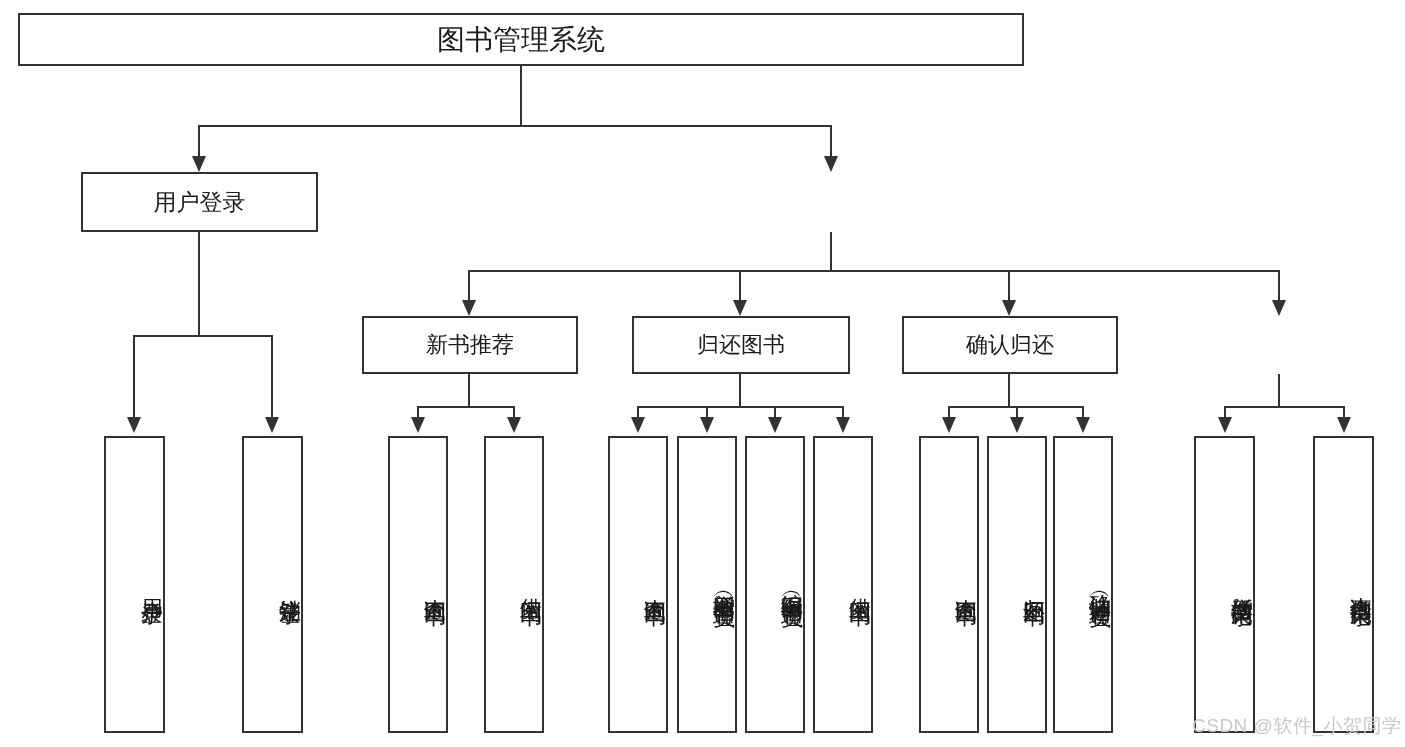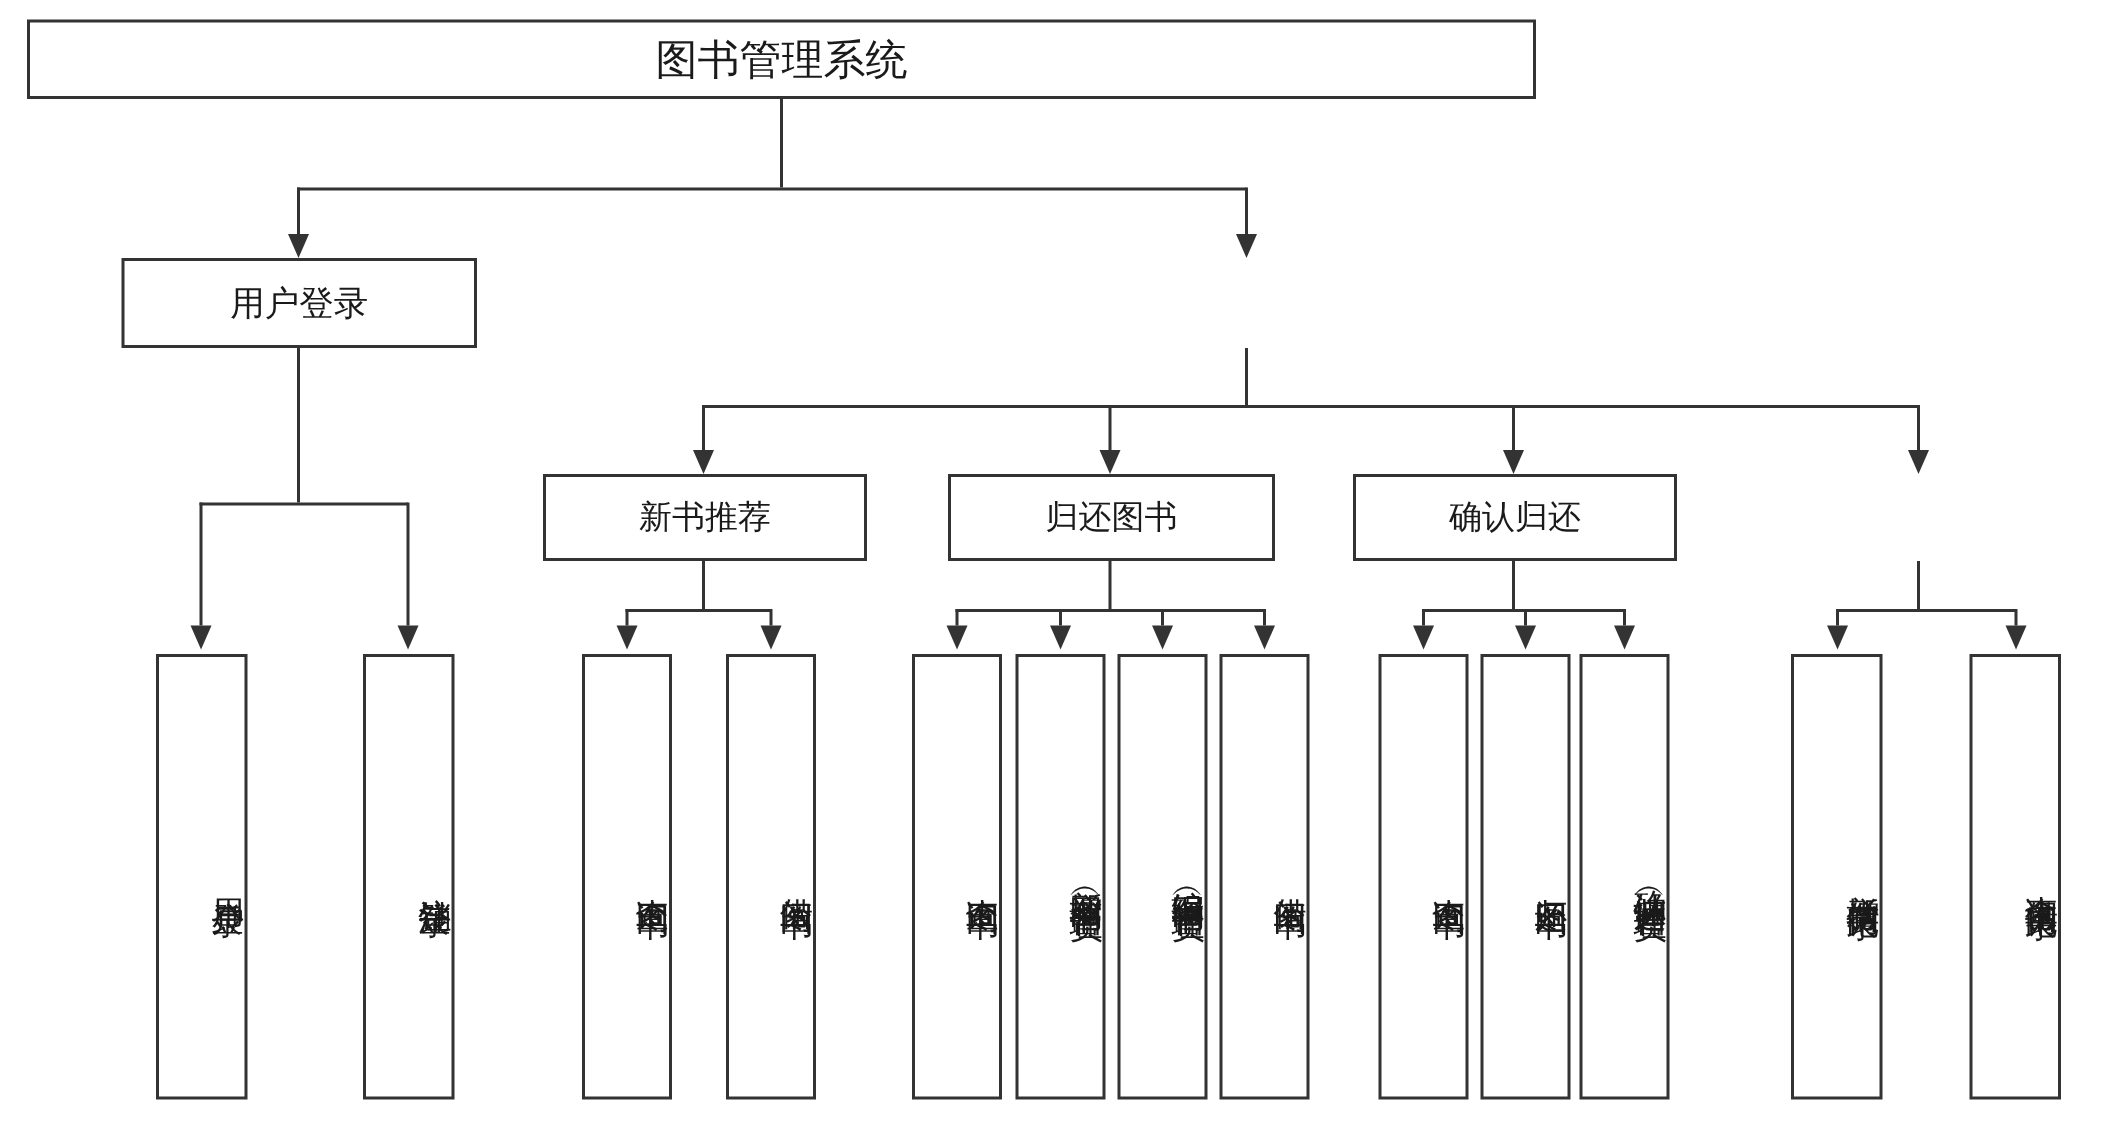--- a/index.html
+++ b/index.html
@@ -211,14 +211,15 @@
   </div>
 
   <div class="node leaf" style="left:1194px; top:436px; width:61px; height:297px;">
     <span class="vlabel">新增借阅记录</span>
   </div>
 
   <div class="node leaf" style="left:1313px; top:436px; width:61px; height:297px;">
     <span class="vlabel">查询借阅记录</span>
   </div>
 
+  <div class="watermark" style="left:1192px; top:713px;">CSDN @软件_小贺同学</div>
 
 </div>
 
 </body></html>

